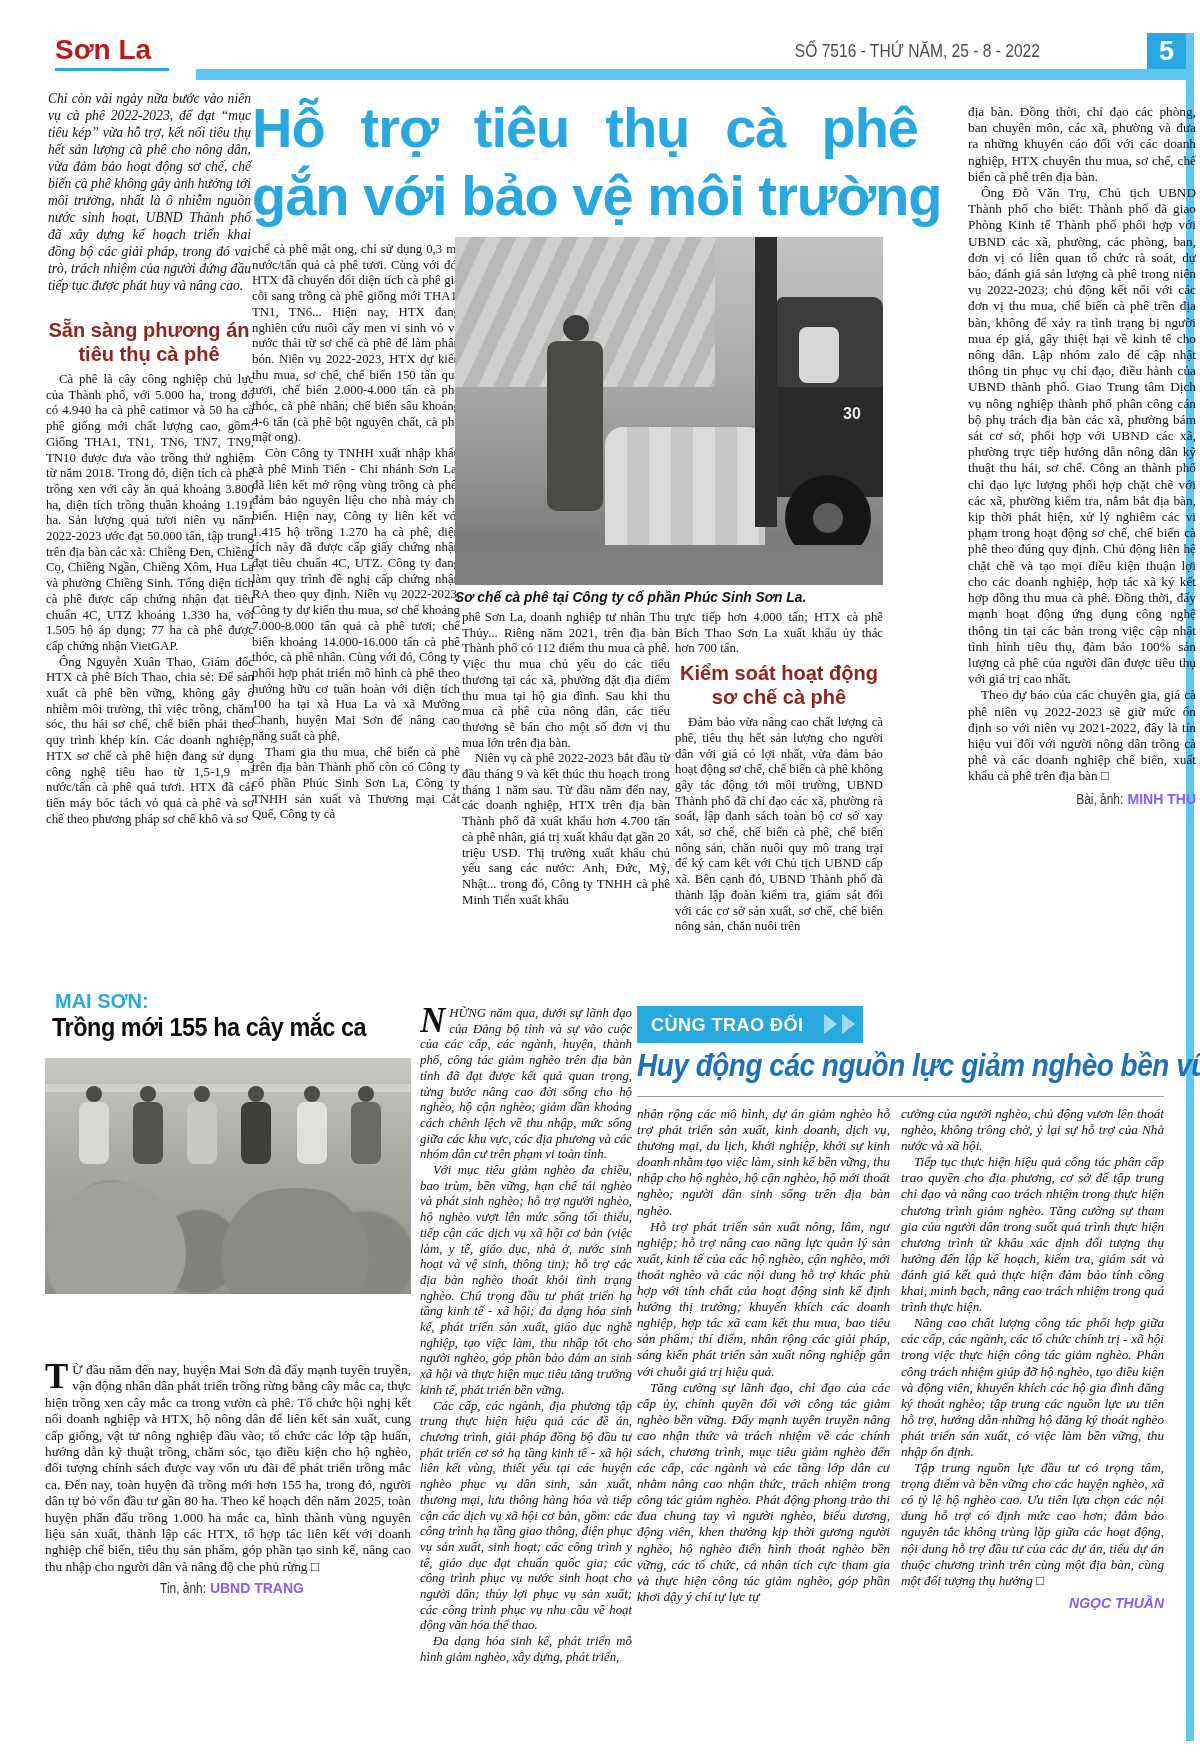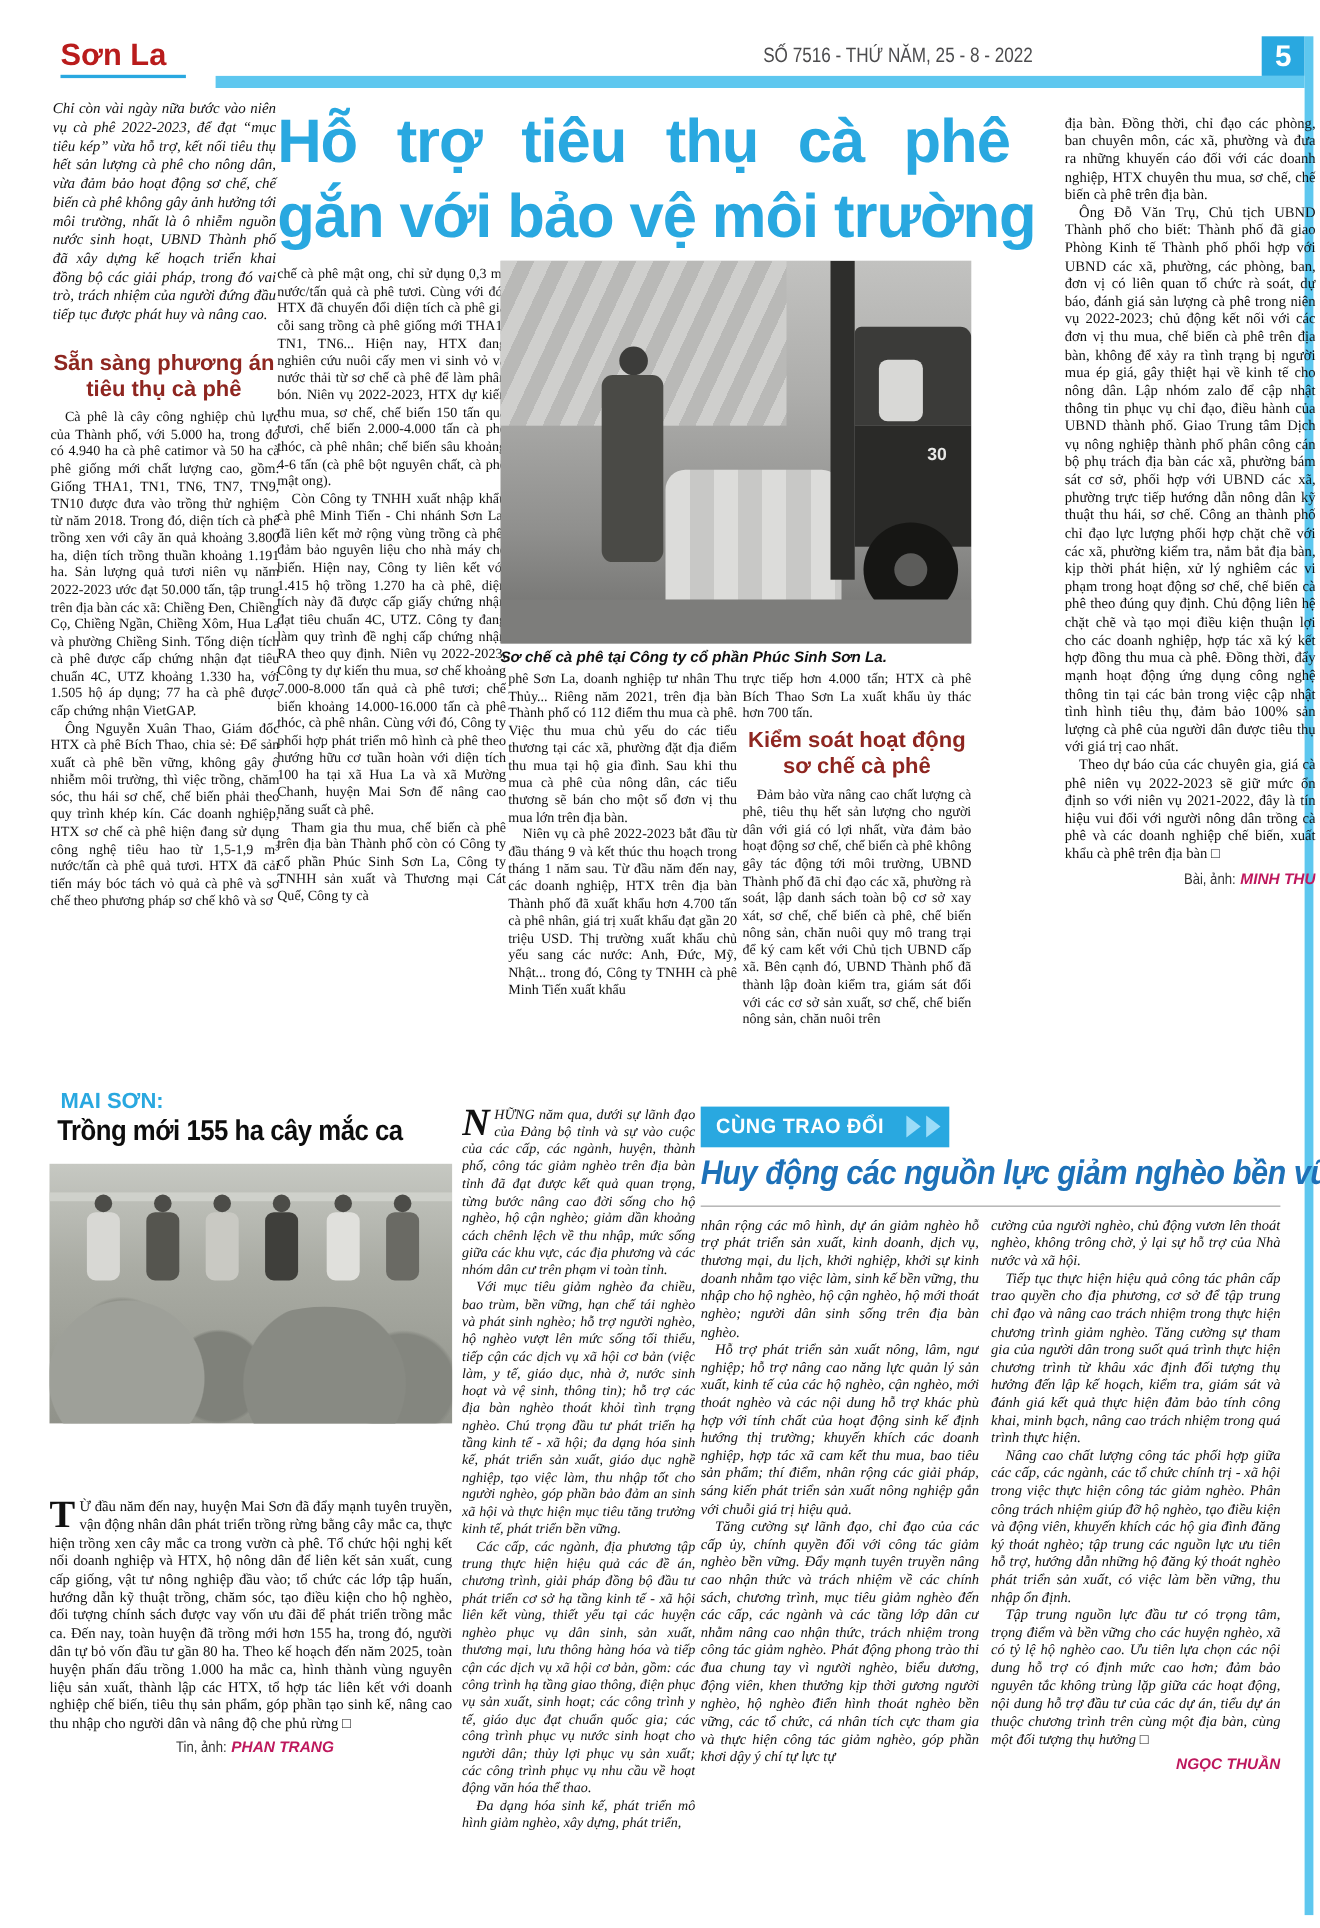--- a/index.html
+++ b/index.html
@@ -3,21 +3,21 @@
 <meta charset="utf-8">
 <style>
   html,body{margin:0;padding:0;background:#e8e8e8;}
   .page{position:relative;width:1200px;height:1753px;background:#ffffff;margin:0 auto;overflow:hidden;
         font-family:"Liberation Serif",serif;color:#111;}
   .abs{position:absolute;}
   
   .brand{left:55px;top:34px;font-family:"Liberation Sans",sans-serif;font-weight:bold;
          font-size:28px;color:#b91c1c;letter-spacing:0;}
   .brand-underline{left:55px;top:68px;width:114px;height:3px;background:#29a8e0;}
-  .issue{left:640px;top:40px;width:500px;text-align:left;font-family:"Liberation Sans",sans-serif;
+  .issue{left:640px;top:40px;width:500px;text-align:center;font-family:"Liberation Sans",sans-serif;
          font-size:19px;color:#4b4b4d;font-weight:500;}
   .issue span{display:inline-block;transform:scaleX(.82);transform-origin:right center;white-space:nowrap;}
   .pagebox{left:1147px;top:33px;width:39px;height:36px;background:#29a8e0;color:#fff;
            font-family:"Liberation Sans",sans-serif;font-weight:bold;font-size:27px;
            text-align:center;line-height:36px;}
   .hbar{left:196px;top:69px;width:990px;height:11px;background:#5ec7ef;}
   .vbar{left:1186px;top:33px;width:8px;height:1708px;background:#5ec7ef;}
   
   .intro{left:48px;top:90px;width:203px;font-style:italic;font-size:13.6px;line-height:17px;
          text-align:justify;}
@@ -32,21 +32,21 @@
   .col p{margin:0;text-indent:13px;}
   .col p.nt{text-indent:0;}
   .c1{left:46px;top:372px;width:208px;height:528px;}
   .c2{left:252px;top:242px;width:208px;height:660px;}
   .c3{left:462px;top:610px;width:208px;height:392px;}
   .c4{left:675px;top:610px;width:208px;height:392px;}
   .c5{left:936px;top:104px;width:228px;height:916px;font-size:13.3px;line-height:16.2px;margin-left:32px;}
   .sh-in{margin:4px 0 6px 0;text-indent:0 !important;}
   .byline{text-align:right;font-family:"Liberation Sans",sans-serif;font-size:14px;margin-top:6px;}
   .by-pre{color:#333;display:inline-block;transform:scaleX(.85);transform-origin:right;}
-  .by-name{font-weight:bold;color:#be185d;font-style:italic;}
+  .by-name{font-weight:bold;color:#8b5cf6;}
   
   .photo1{left:455px;top:237px;width:428px;height:348px;overflow:hidden;
           background:linear-gradient(180deg,#c2c2c0 0%,#adadab 35%,#90908e 70%,#6d6d6b 100%);}
   .p1-tarp{position:absolute;left:0;top:0;width:260px;height:150px;
            background:repeating-linear-gradient(115deg,#cfcfcd 0 14px,#b9b9b7 14px 28px);}
   .p1-bags{position:absolute;left:150px;top:190px;width:160px;height:140px;border-radius:18px;
            background:repeating-linear-gradient(90deg,#dcdcda 0 22px,#c8c8c6 22px 44px);}
   .p1-worker-head{position:absolute;left:108px;top:78px;width:26px;height:26px;border-radius:50%;background:#3c3c3a;}
   .p1-worker-body{position:absolute;left:92px;top:104px;width:56px;height:170px;border-radius:10px;background:#4a4a46;}
   .p1-mast{position:absolute;left:300px;top:0;width:22px;height:290px;background:#2e2e2c;}
@@ -188,21 +188,21 @@
     <div class="fig" style="left:252px;background:#e0e0dc;"></div>
     <div class="fig" style="left:306px;background:#6a6a64;"></div>
     <div class="p2-leaf1"></div>
     <div class="p2-leaf2"></div>
   </div>
 
   <div class="abs col body2">
     <p class="nt"><span class="dropcap">T</span><span>Ừ đầu năm đến nay, huyện Mai Sơn đã đẩy mạnh tuyên truyền, vận động nhân dân phát triển trồng rừng bằng cây mắc ca, thực hiện trồng xen cây mắc ca trong vườn cà phê. Tổ chức hội nghị kết nối doanh nghiệp và HTX, hộ nông dân để liên kết sản xuất, cung cấp giống, vật tư nông nghiệp đầu vào; tổ chức các lớp tập huấn, hướng dẫn kỹ thuật trồng, chăm sóc, tạo điều kiện cho hộ nghèo, đối tượng chính sách được vay vốn ưu đãi để phát triển trồng mắc ca. Đến nay, toàn huyện đã trồng mới hơn 155 ha, trong đó, người dân tự bỏ vốn đầu tư gần 80 ha. Theo kế hoạch đến năm 2025, toàn huyện phấn đấu trồng 1.000 ha mắc ca, hình thành vùng nguyên liệu sản xuất, thành lập các HTX, tổ hợp tác liên kết với doanh nghiệp chế biến, tiêu thụ sản phẩm, góp phần tạo sinh kế, nâng cao thu nhập cho người dân và nâng độ che phủ rừng □</span></p>
     <div class="byline2">
       <span class="by-pre">Tin, ảnh:</span>
-      <span class="by-name">PHAN TRANG</span>
+      <span class="by-name">UBND TRANG</span>
     </div>
   </div>
 
   <div class="abs col it cm">
     <p class="nt"><span class="dropcap">N</span><span>HỮNG năm qua, dưới sự lãnh đạo của Đảng bộ tỉnh và sự vào cuộc của các cấp, các ngành, huyện, thành phố, công tác giảm nghèo trên địa bàn tỉnh đã đạt được kết quả quan trọng, từng bước nâng cao đời sống cho hộ nghèo, hộ cận nghèo; giảm dần khoảng cách chênh lệch về thu nhập, mức sống giữa các khu vực, các địa phương và các nhóm dân cư trên phạm vi toàn tỉnh.</span></p>
     <p>Với mục tiêu giảm nghèo đa chiều, bao trùm, bền vững, hạn chế tái nghèo và phát sinh nghèo; hỗ trợ người nghèo, hộ nghèo vượt lên mức sống tối thiểu, tiếp cận các dịch vụ xã hội cơ bản (việc làm, y tế, giáo dục, nhà ở, nước sinh hoạt và vệ sinh, thông tin); hỗ trợ các địa bàn nghèo thoát khỏi tình trạng nghèo. Chú trọng đầu tư phát triển hạ tầng kinh tế - xã hội; đa dạng hóa sinh kế, phát triển sản xuất, giáo dục nghề nghiệp, tạo việc làm, thu nhập tốt cho người nghèo, góp phần bảo đảm an sinh xã hội và thực hiện mục tiêu tăng trưởng kinh tế, phát triển bền vững.</p>
     <p>Các cấp, các ngành, địa phương tập trung thực hiện hiệu quả các đề án, chương trình, giải pháp đồng bộ đầu tư phát triển cơ sở hạ tầng kinh tế - xã hội liên kết vùng, thiết yếu tại các huyện nghèo phục vụ dân sinh, sản xuất, thương mại, lưu thông hàng hóa và tiếp cận các dịch vụ xã hội cơ bản, gồm: các công trình hạ tầng giao thông, điện phục vụ sản xuất, sinh hoạt; các công trình y tế, giáo dục đạt chuẩn quốc gia; các công trình phục vụ nước sinh hoạt cho người dân; thủy lợi phục vụ sản xuất; các công trình phục vụ nhu cầu về hoạt động văn hóa thể thao.</p>
     <p>Đa dạng hóa sinh kế, phát triển mô hình giảm nghèo, xây dựng, phát triển,</p>
   </div>
 

